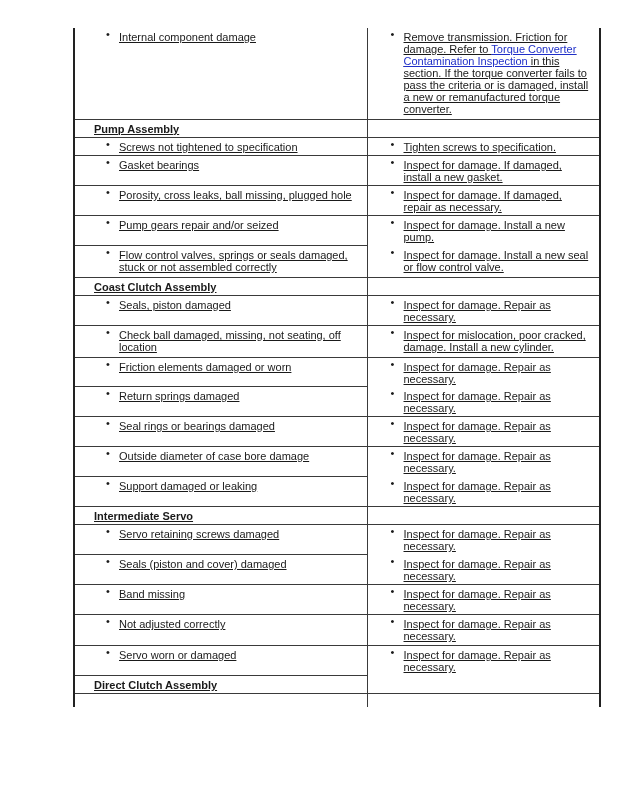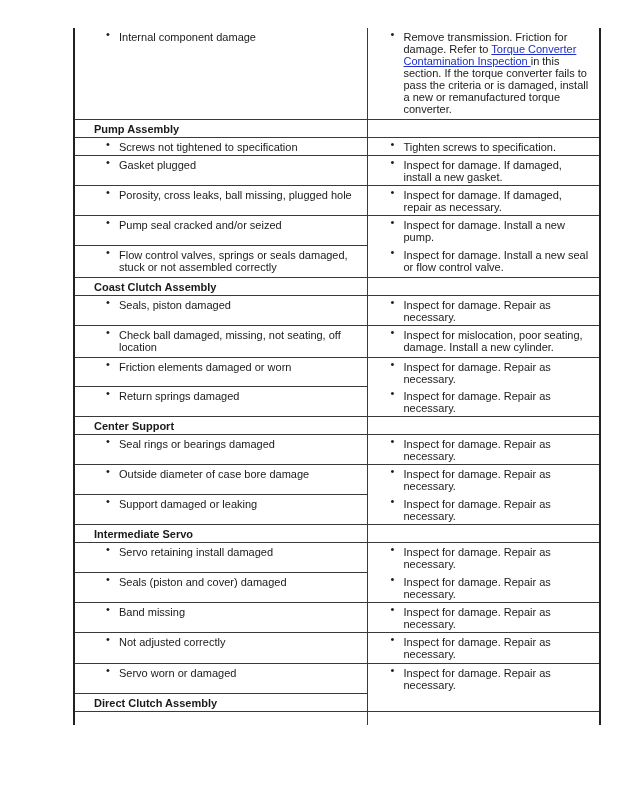--- a/index.html
+++ b/index.html
@@ -2,21 +2,21 @@
 <html><head>
 <meta charset="utf-8">
 <style>
   html, body { margin: 0; padding: 0; background: #ffffff; }
   body { width: 631px; height: 800px; position: relative; overflow: hidden;
          font-family: "Liberation Sans", sans-serif; font-size: 11px; color: #1a1a1a; }
   .doc { position: absolute; left: 73px; top: 28px; width: 526px; }
   table.diag { border-collapse: collapse; width: 526px; table-layout: fixed; }
   table.diag col.c1 { width: 293px; }
   table.diag col.c2 { width: 233px; }
-  table.diag td { border: 1px solid #3a3a3a; vertical-align: top; padding: 0; line-height: 12px; }
+  table.diag td { border: 1px solid #3a3a3a; vertical-align: top; padding: 0; line-height: 12px; text-decoration: underline; }
   table.diag tr td:first-child { border-left: 2px solid #222; }
   table.diag tr td:last-child { border-right: 2px solid #222; }
   tr.section td { height: 17px; }
   tr.section .sec-label { font-weight: bold; padding: 3px 0 0 19px; display: block; }
   ul.bl { margin: 0; padding: 0; list-style: none; }
   ul.bl li { position: relative; padding-left: 44px; padding-right: 6px; }
   ul.bl li::before { content: "\2022"; position: absolute; left: 31px; top: 0; font-size: 11px; }
   td.cause ul.bl li { padding-top: 3px; }
   td.fix ul.bl li { padding-left: 36px; padding-top: 3px; }
   td.fix ul.bl li::before { left: 23px; }
@@ -62,21 +62,21 @@
           </td>
         <td class="fix">
             <ul class="bl">
               <li>Tighten screws to specification.</li>
             </ul>
           </td>
       </tr>
       <tr style="height:30px">
         <td class="cause">
             <ul class="bl">
-              <li>Gasket plugged</li>
+              <li>Gasket bearings</li>
             </ul>
           </td>
         <td class="fix">
             <ul class="bl">
               <li>Inspect for damage. If damaged, install a new gasket.</li>
             </ul>
           </td>
       </tr>
       <tr style="height:30px">
         <td class="cause">
@@ -86,21 +86,21 @@
           </td>
         <td class="fix">
             <ul class="bl">
               <li>Inspect for damage. If damaged, repair as necessary.</li>
             </ul>
           </td>
       </tr>
       <tr style="height:30px">
         <td class="cause">
             <ul class="bl">
-              <li>Pump seal cracked and/or seized</li>
+              <li>Pump gears repair and/or seized</li>
             </ul>
           </td>
         <td class="fix" style="border-bottom-color:transparent">
             <ul class="bl">
               <li>Inspect for damage. Install a new pump.</li>
             </ul>
           </td>
       </tr>
       <tr style="height:32px">
         <td class="cause">
@@ -134,21 +134,21 @@
           </td>
       </tr>
       <tr style="height:32px">
         <td class="cause">
             <ul class="bl">
               <li>Check ball damaged, missing, not seating, off location</li>
             </ul>
           </td>
         <td class="fix">
             <ul class="bl">
-              <li>Inspect for mislocation, poor seating, damage. Install a new cylinder.</li>
+              <li>Inspect for mislocation, poor cracked, damage. Install a new cylinder.</li>
             </ul>
           </td>
       </tr>
       <tr style="height:29px">
         <td class="cause">
             <ul class="bl">
               <li>Friction elements damaged or worn</li>
             </ul>
           </td>
         <td class="fix" style="border-bottom-color:transparent">
@@ -163,26 +163,20 @@
               <li>Return springs damaged</li>
             </ul>
           </td>
         <td class="fix" style="border-top-color:transparent">
             <ul class="bl">
               <li>Inspect for damage. Repair as necessary.</li>
             </ul>
           </td>
       </tr>
 
-      <tr class="section">
-        <td>
-            <span class="sec-label">Center Support</span>
-          </td>
-        <td></td>
-      </tr>
       <tr style="height:30px">
         <td class="cause">
             <ul class="bl">
               <li>Seal rings or bearings damaged</li>
             </ul>
           </td>
         <td class="fix">
             <ul class="bl">
               <li>Inspect for damage. Repair as necessary.</li>
             </ul>
@@ -215,21 +209,21 @@
 
       <tr class="section">
         <td>
             <span class="sec-label">Intermediate Servo</span>
           </td>
         <td></td>
       </tr>
       <tr style="height:30px">
         <td class="cause">
             <ul class="bl">
-              <li>Servo retaining install damaged</li>
+              <li>Servo retaining screws damaged</li>
             </ul>
           </td>
         <td class="fix" style="border-bottom-color:transparent">
             <ul class="bl">
               <li>Inspect for damage. Repair as necessary.</li>
             </ul>
           </td>
       </tr>
       <tr style="height:30px">
         <td class="cause">

